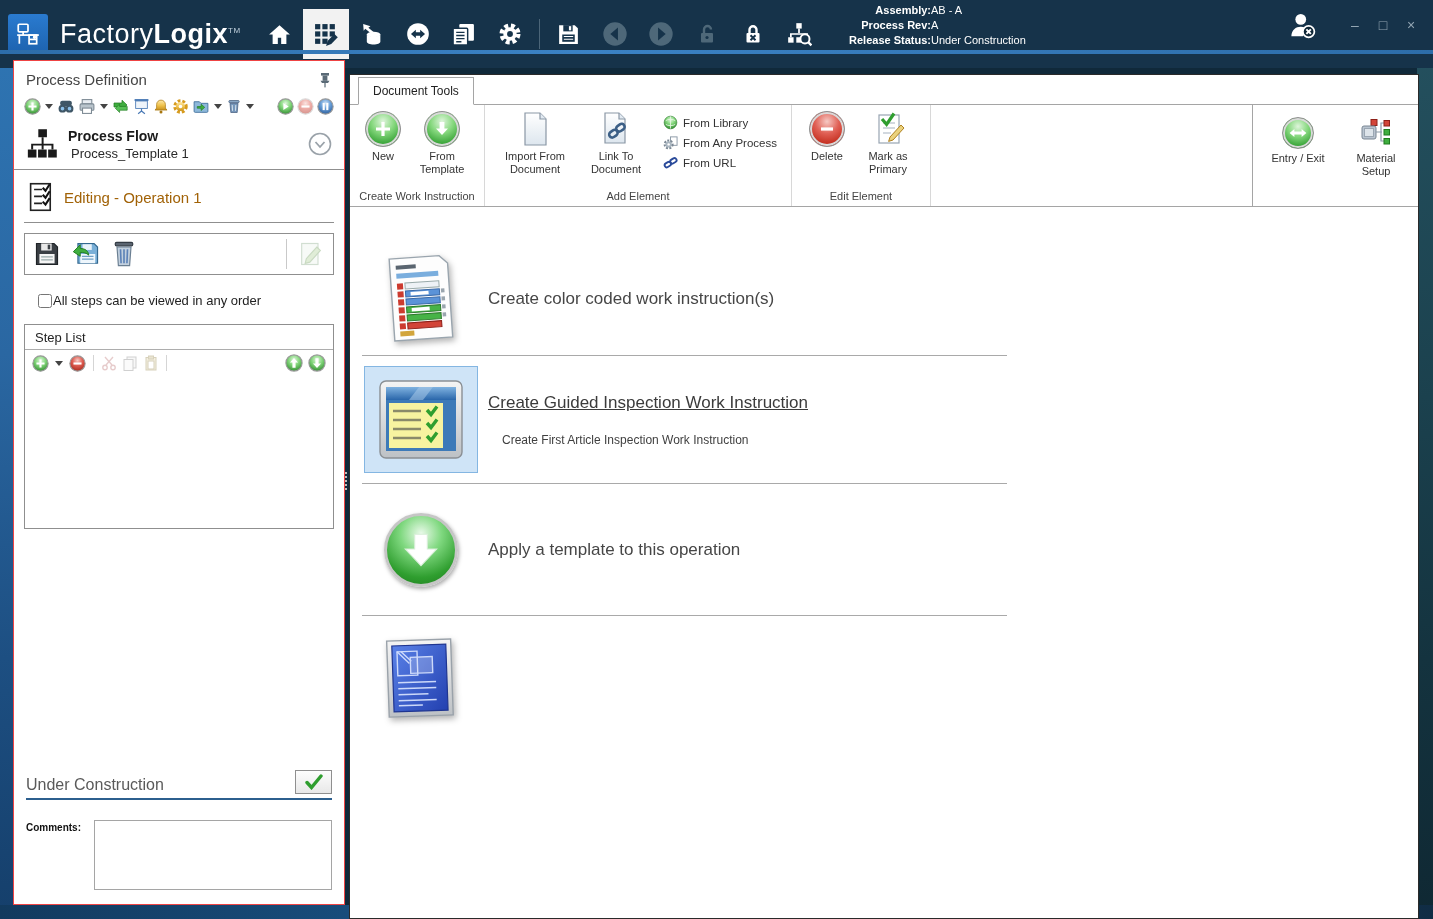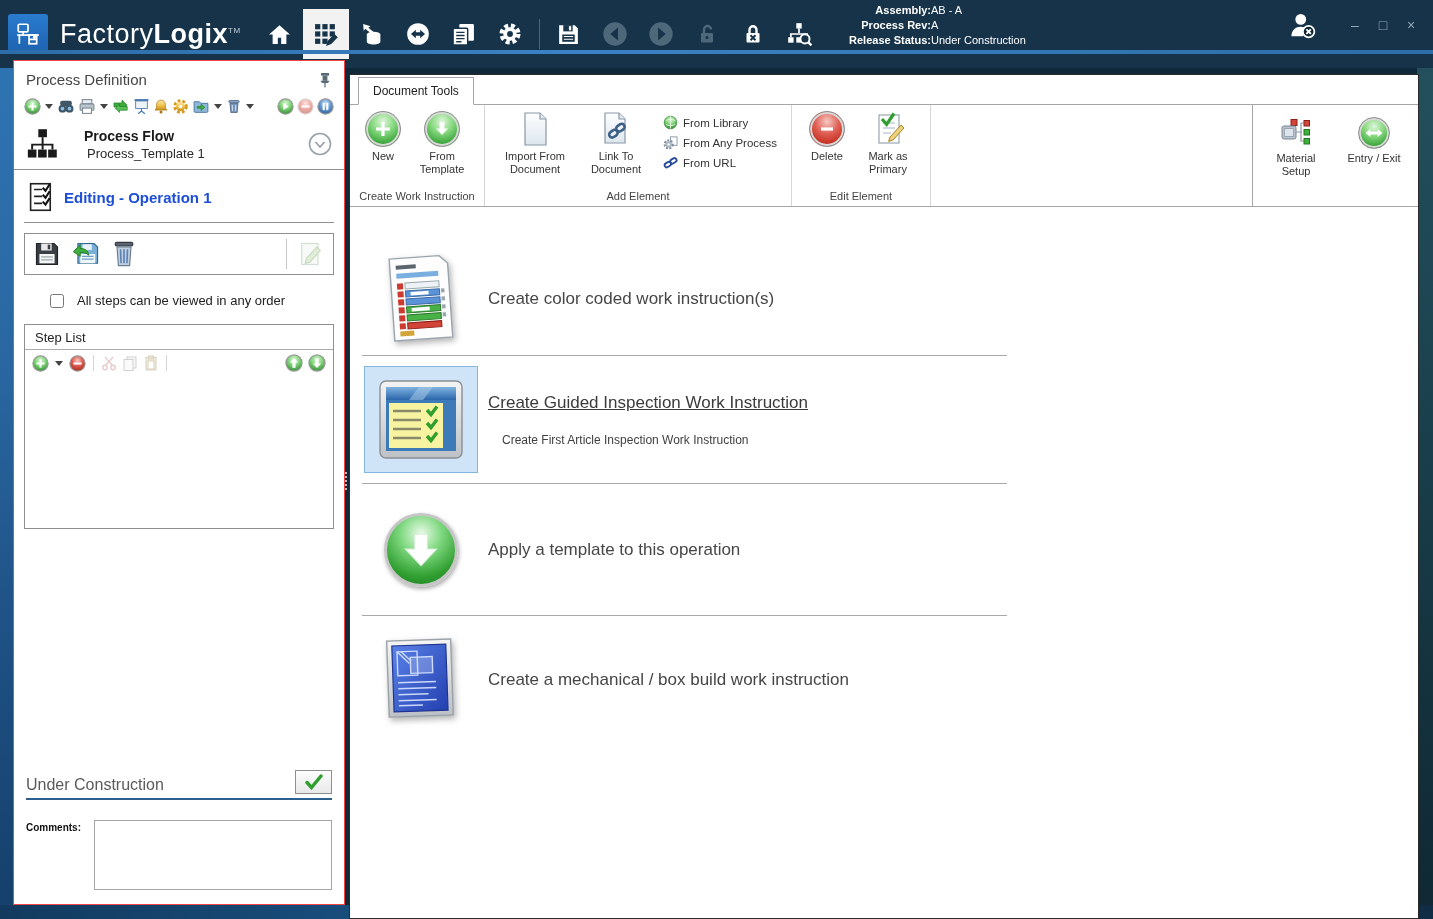--- a/index.html
+++ b/index.html
@@ -46,34 +46,34 @@
   .splitter-grip { position:absolute; left:345px; top:472px; width:2px; height:18px;
                    background:repeating-linear-gradient(180deg,#bbb 0 2px,transparent 2px 4px); }
 
   
   .sb-header { display:flex; align-items:center; padding:10px 12px 0 12px; }
   .sb-title { font-size:15px; color:#454545; flex:1; }
   .sb-toolbar { display:flex; align-items:center; gap:3px; padding:10px 10px 6px 10px; }
   .tb-caret { width:0; height:0; border-left:4px solid transparent; border-right:4px solid transparent;
               border-top:5px solid #444; margin:0 1px; }
   .sb-toolbar .sp { flex:1; }
-  .pf-row { display:flex; align-items:center; padding:6px 12px 8px 12px;gap:16px; }
+  .pf-row { display:flex; align-items:center; padding:6px 12px 8px 12px; }
   .pf-text { flex:1; margin-left:10px; }
   .pf-title { font-size:14px; font-weight:700; color:#1a1a1a; }
   .pf-sub { font-size:13px; color:#2a2a2a; margin:2px 0 0 3px; }
   .hline { border-top:1px solid #8f8f8f; }
   .hline.inset { margin:0 10px; }
   .editing-row { display:flex; align-items:center; gap:10px; padding:12px 12px 10px 14px; }
-  .editing-title { font-size:15px; font-weight:700; color:#1d4ed8; }
+  .editing-title { font-size:15px; font-weight:400; color:#a16207; }
   .op-toolbar { margin:10px 10px 0 10px; border:1px solid #8f8f8f; height:42px;
                 display:flex; align-items:center; padding:0 8px; gap:10px; }
   .op-toolbar .sp { flex:1; }
   .op-vsep { width:1px; height:30px; background:#c9c9c9; }
   .dim45 { opacity:.45; }
-  .cb-row { display:flex; align-items:center; gap:13px; margin:18px 0 0 36px; font-size:13px; color:#222; }
+  .cb-row { display:flex; align-items:center; gap:1px; margin:18px 0 0 24px; font-size:13px; color:#222; }
   .cb-row input { width:14px; height:14px; }
   .steplist { margin:16px 10px 0 10px; border:1px solid #8f8f8f; height:205px; display:flex; flex-direction:column; }
   .sl-title { font-size:13px; color:#222; padding:5px 10px 4px 10px; border-bottom:1px solid #adadad; }
   .sl-toolbar { display:flex; align-items:center; gap:5px; padding:4px 7px; }
   .sl-toolbar .sp { flex:1; }
   .sl-vsep { width:1px; height:16px; background:#d5d5d5; margin:0 2px; }
   .sb-bottom { position:absolute; left:12px; right:12px; bottom:14px; }
   .release-row { display:flex; align-items:flex-end; }
   .release-title { font-size:16px; color:#5a5a5a; flex:1; }
   .check-btn { width:37px; height:24px; border:1px solid #8f8f8f; background:linear-gradient(180deg,#fdfdfd,#e8e8e8);
@@ -623,39 +623,39 @@
               </svg>
             <div class="cap">Mark as Primary</div>
           </div>
         </div>
         <div class="rlabel">Edit Element</div>
       </div>
 
       <div class="rspacer"></div>
 
       <div class="rright">
+        <div class="bigbtn" style="width:66px">
+          <div class="gloss g30">
+            <svg width="20" height="20" viewBox="0 0 20 20">
+                <path d="M1.6 10l4.8-4v2.6h7.2V6l4.8 4-4.8 4v-2.6H6.4V14z" fill="#fff"></path>
+              </svg>
+          </div>
+          <div class="cap">Entry / Exit</div>
+        </div>
         <div class="bigbtn" style="width:62px">
           <svg width="32" height="32" viewBox="0 0 32 32">
             <rect x="11" y="2.5" width="6" height="6" fill="#d24438" stroke="#8e2018"></rect>
             <rect x="2" y="9" width="14" height="13" rx="2" fill="#b9c4d0" stroke="#7a8794"></rect>
             <rect x="4.5" y="11.5" width="9" height="8" fill="#dde4ea" stroke="#9aa6b2"></rect>
             <path d="M16 15h5v-9h3M16 15h6M21 15v9h3" stroke="#8a99a8" stroke-width="1.2" fill="none"></path>
             <rect x="24" y="3.5" width="5.5" height="5.5" fill="#d24438" stroke="#8e2018"></rect>
             <rect x="24" y="12.5" width="5.5" height="5.5" fill="#3fae3f" stroke="#1e7a1e"></rect>
             <rect x="24" y="21.5" width="5.5" height="5.5" fill="#3fae3f" stroke="#1e7a1e"></rect>
             </svg>
           <div class="cap">Material Setup</div>
-        </div>
-        <div class="bigbtn" style="width:66px">
-          <div class="gloss g30">
-            <svg width="20" height="20" viewBox="0 0 20 20">
-                <path d="M1.6 10l4.8-4v2.6h7.2V6l4.8 4-4.8 4v-2.6H6.4V14z" fill="#fff"></path>
-              </svg>
-          </div>
-          <div class="cap">Entry / Exit</div>
         </div>
       </div>
     </div>
 
     <div class="content">
 
       <div class="options">
 
         <div class="option o1">
           <div class="opt-icon-cell">
@@ -736,21 +736,20 @@
                 <rect x="12" y="11" width="54" height="66" fill="url(#gBlueDeep)" stroke="#1f3590" stroke-width="1.2"></rect>
                 <g fill="none" stroke="#dce6ff" stroke-width="1.4" opacity=".9">
                   <rect x="17" y="17" width="20" height="24"></rect>
                   <rect x="30" y="23" width="22" height="16" fill="rgba(255,255,255,.25)"></rect>
                   <path d="M17 17l12 12M21 17l10 10"></path>
                   <path d="M17 48h38M17 54h38M17 60h30M17 66h38M17 71h24"></path>
                 </g>
               </g>
             </svg>
           </div>
-          <div class="opt-label">Create a mechanical / box build work instruction</div>
         </div>
 
       </div>
     </div>
   </div>
 
   <div class="splitter-grip"></div>
 </div>
 
 </body></html>

